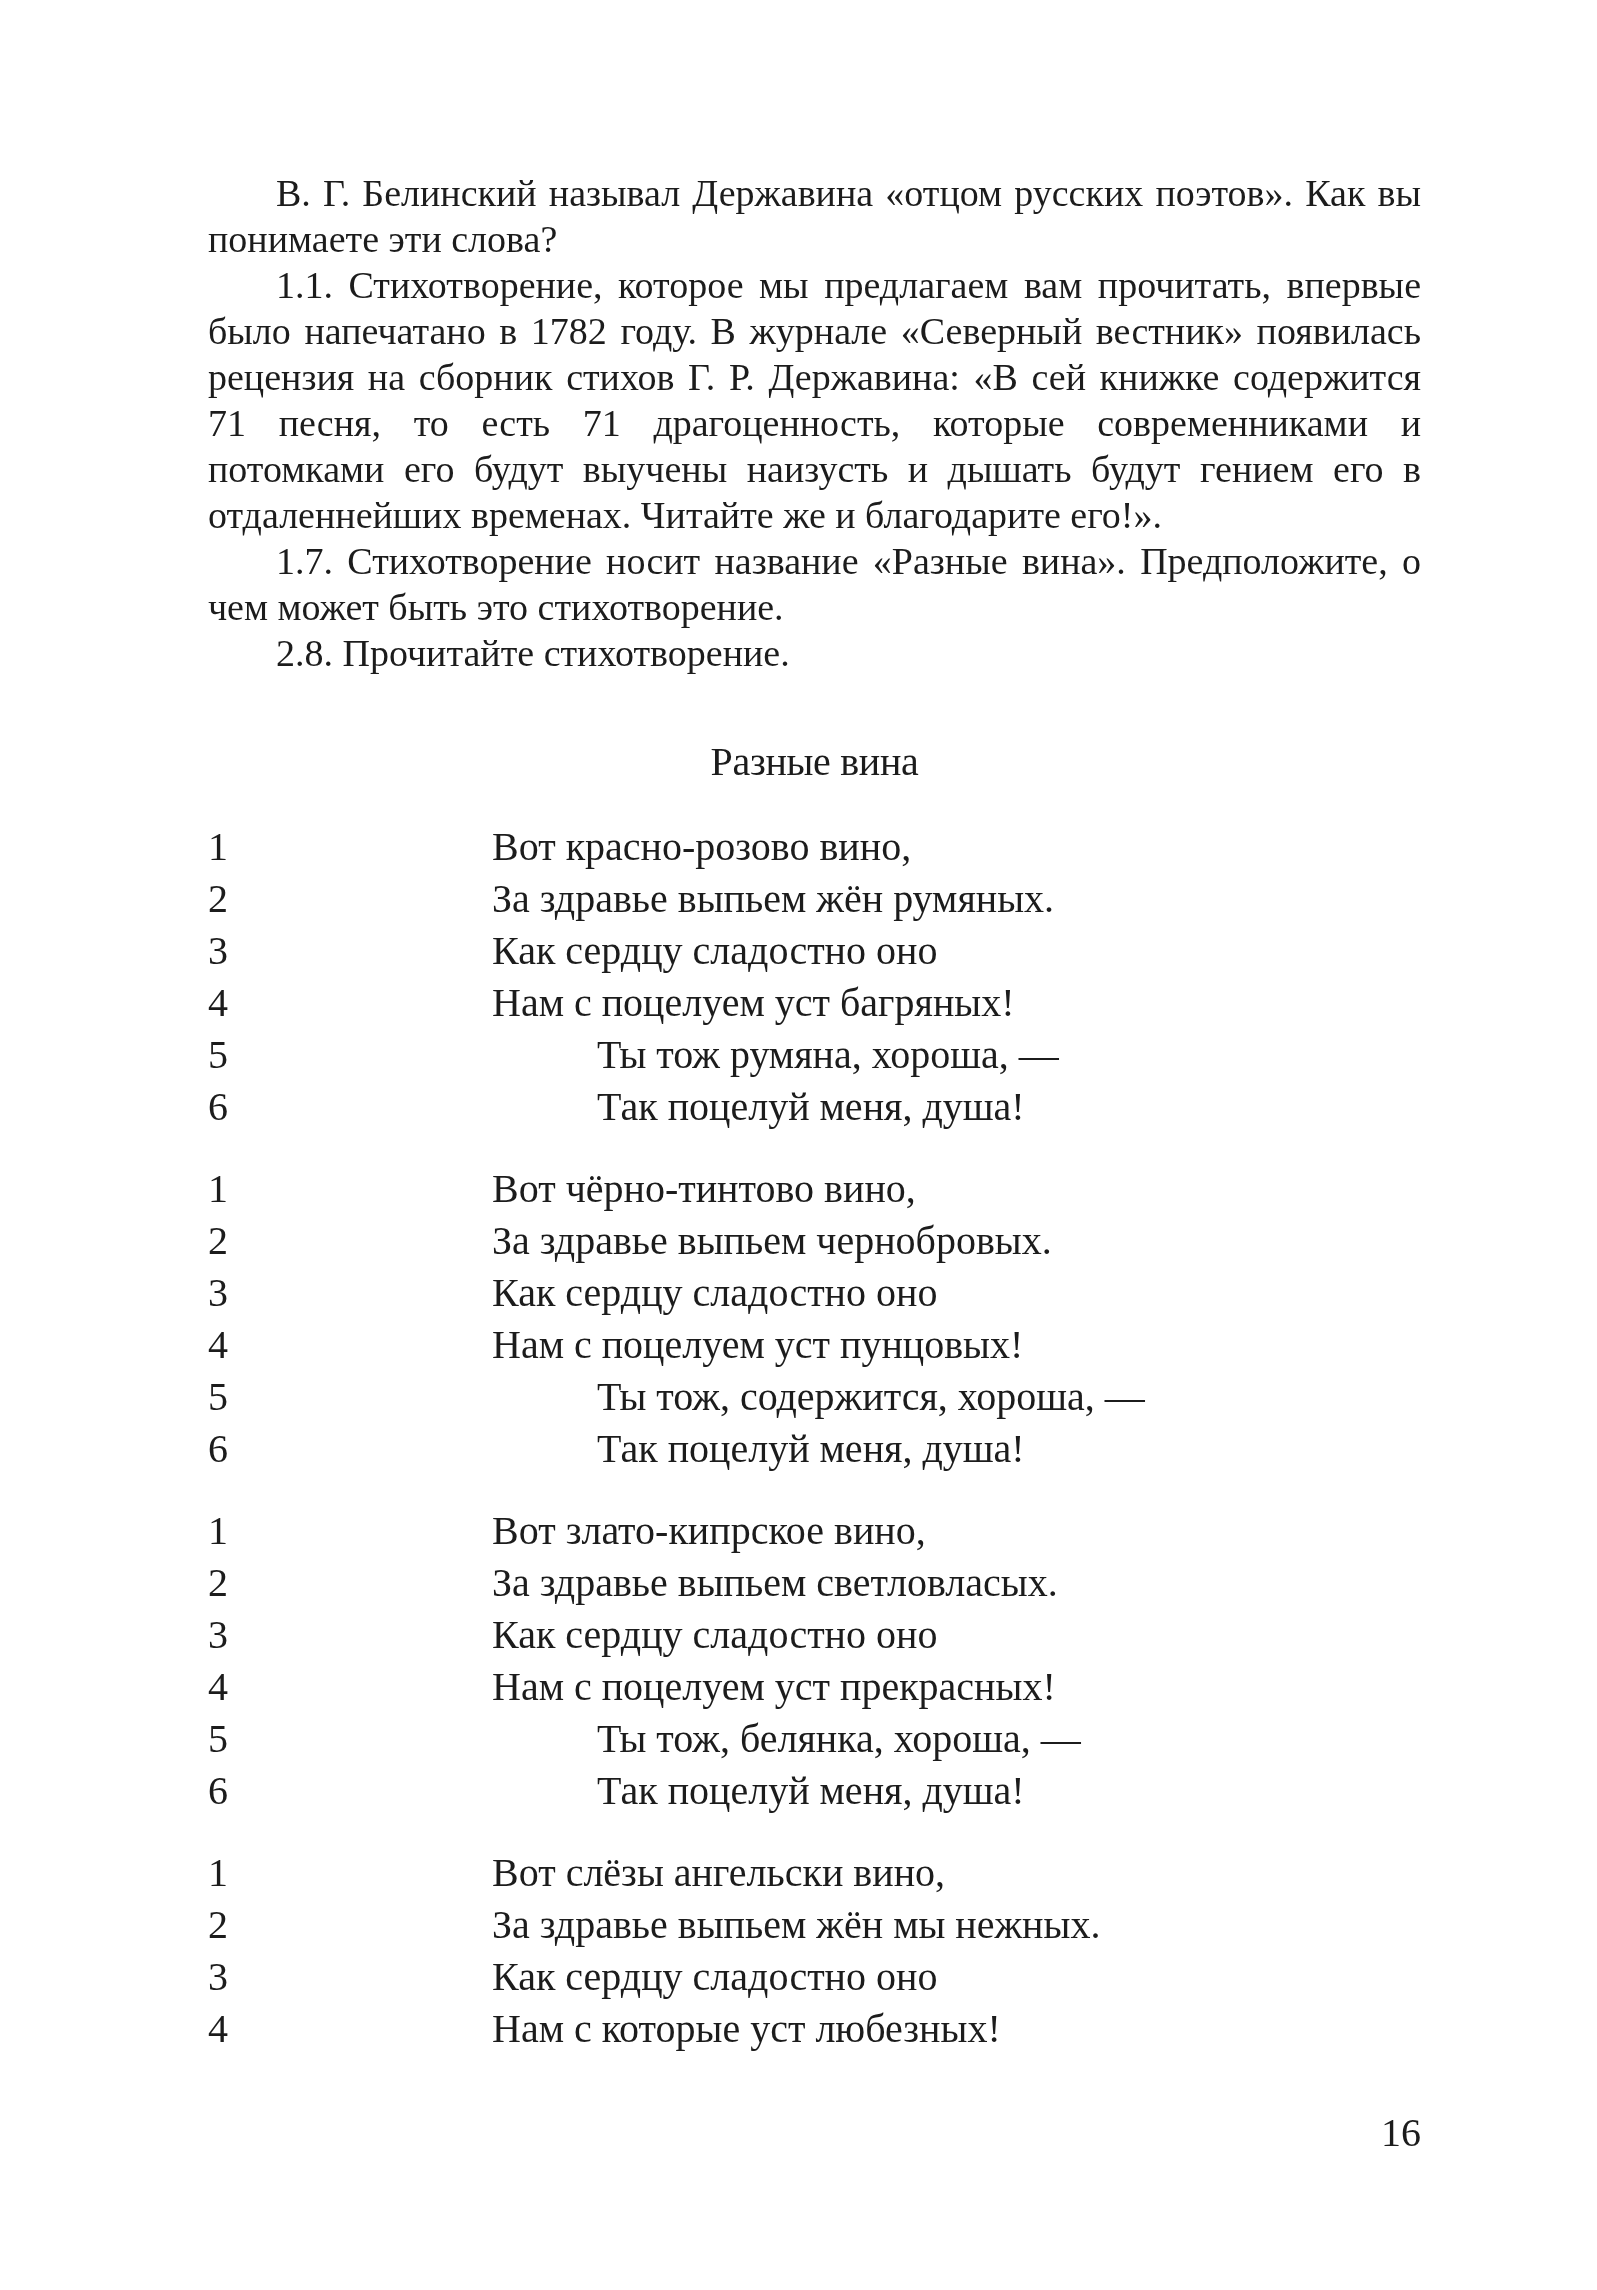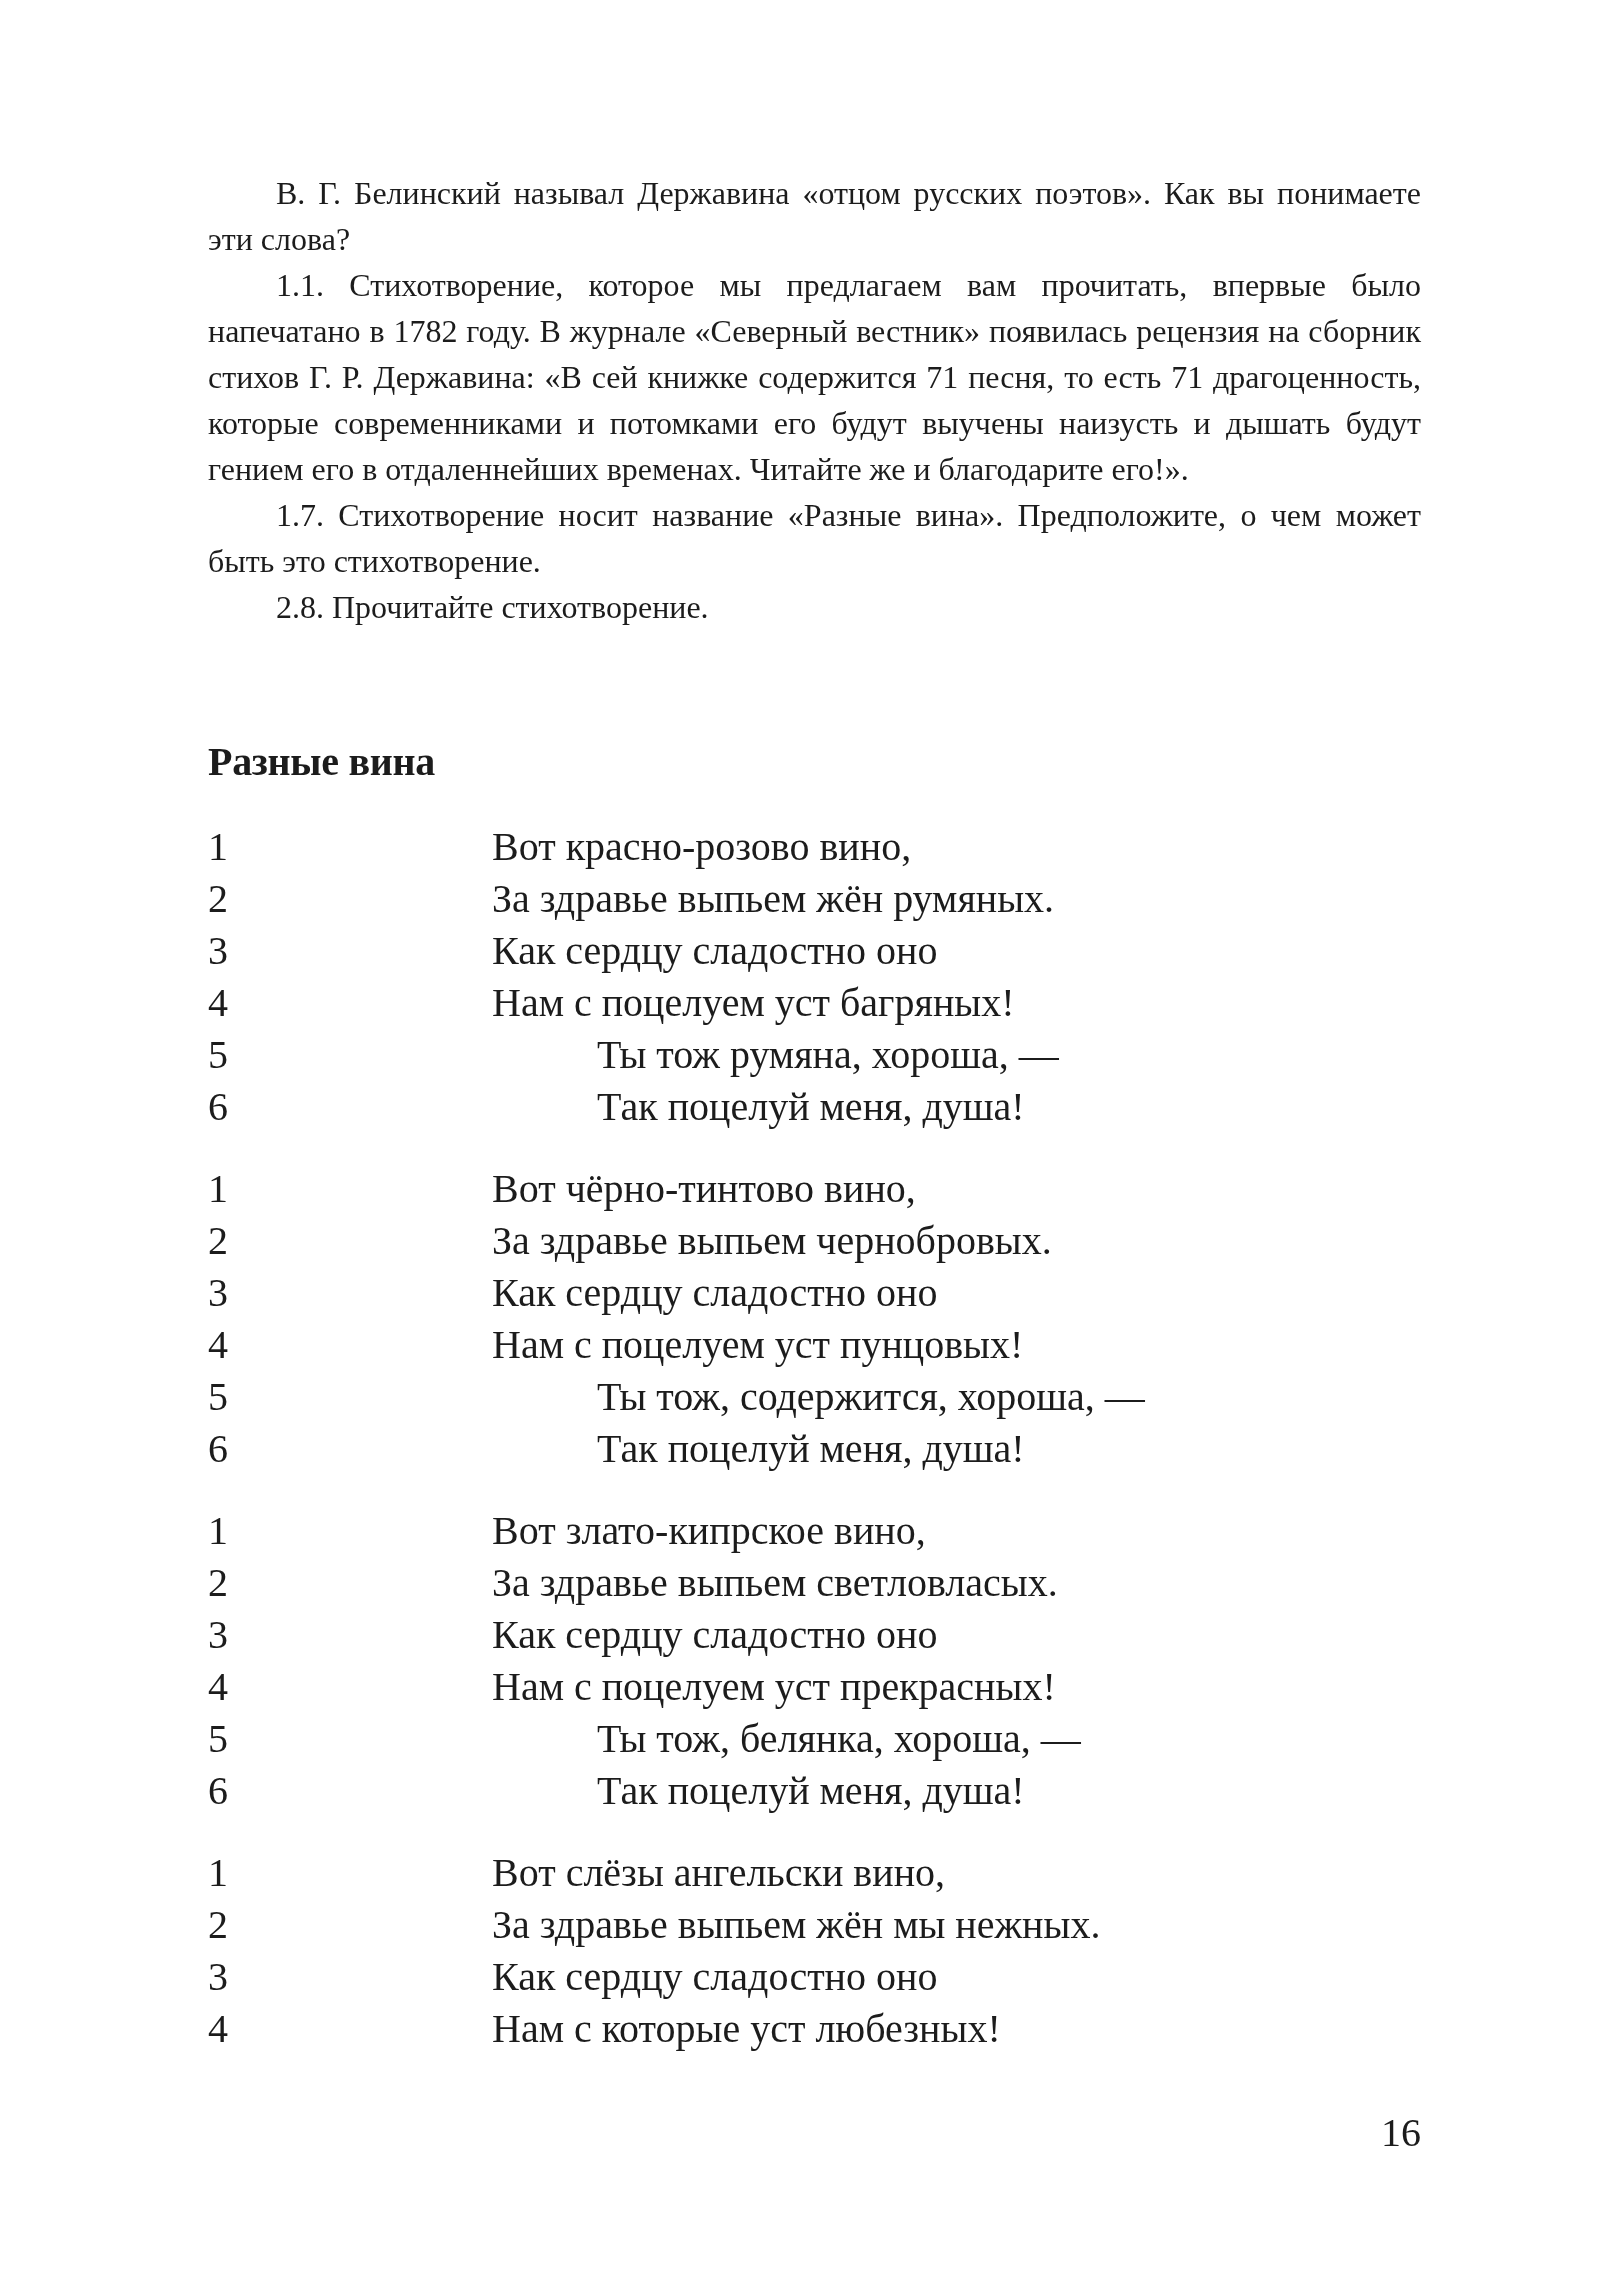--- a/index.html
+++ b/index.html
@@ -21,37 +21,38 @@
       width: 1598px;
       height: 2290px;
       background: #ffffff;
     }
     
     .intro {
       position: absolute;
       left: 208px;
       top: 170px;
       width: 1213px;
-      font-size: 32px;
+      font-size: 38px;
       line-height: 46px;
     }
     .intro p {
       margin: 0;
       text-indent: 68px;
       text-align: justify;
     }
     
     .poem-title {
       position: absolute;
       left: 208px;
       top: 736px;
       width: 1213px;
+      text-align: center;
       font-size: 40px;
       line-height: 52px;
-      font-weight: bold;
+      font-weight: normal;
       margin: 0;
       letter-spacing: -0.3px;
     }
     
     .poem {
       position: absolute;
       left: 208px;
       top: 821px;
       width: 1213px;
       font-size: 40px;

